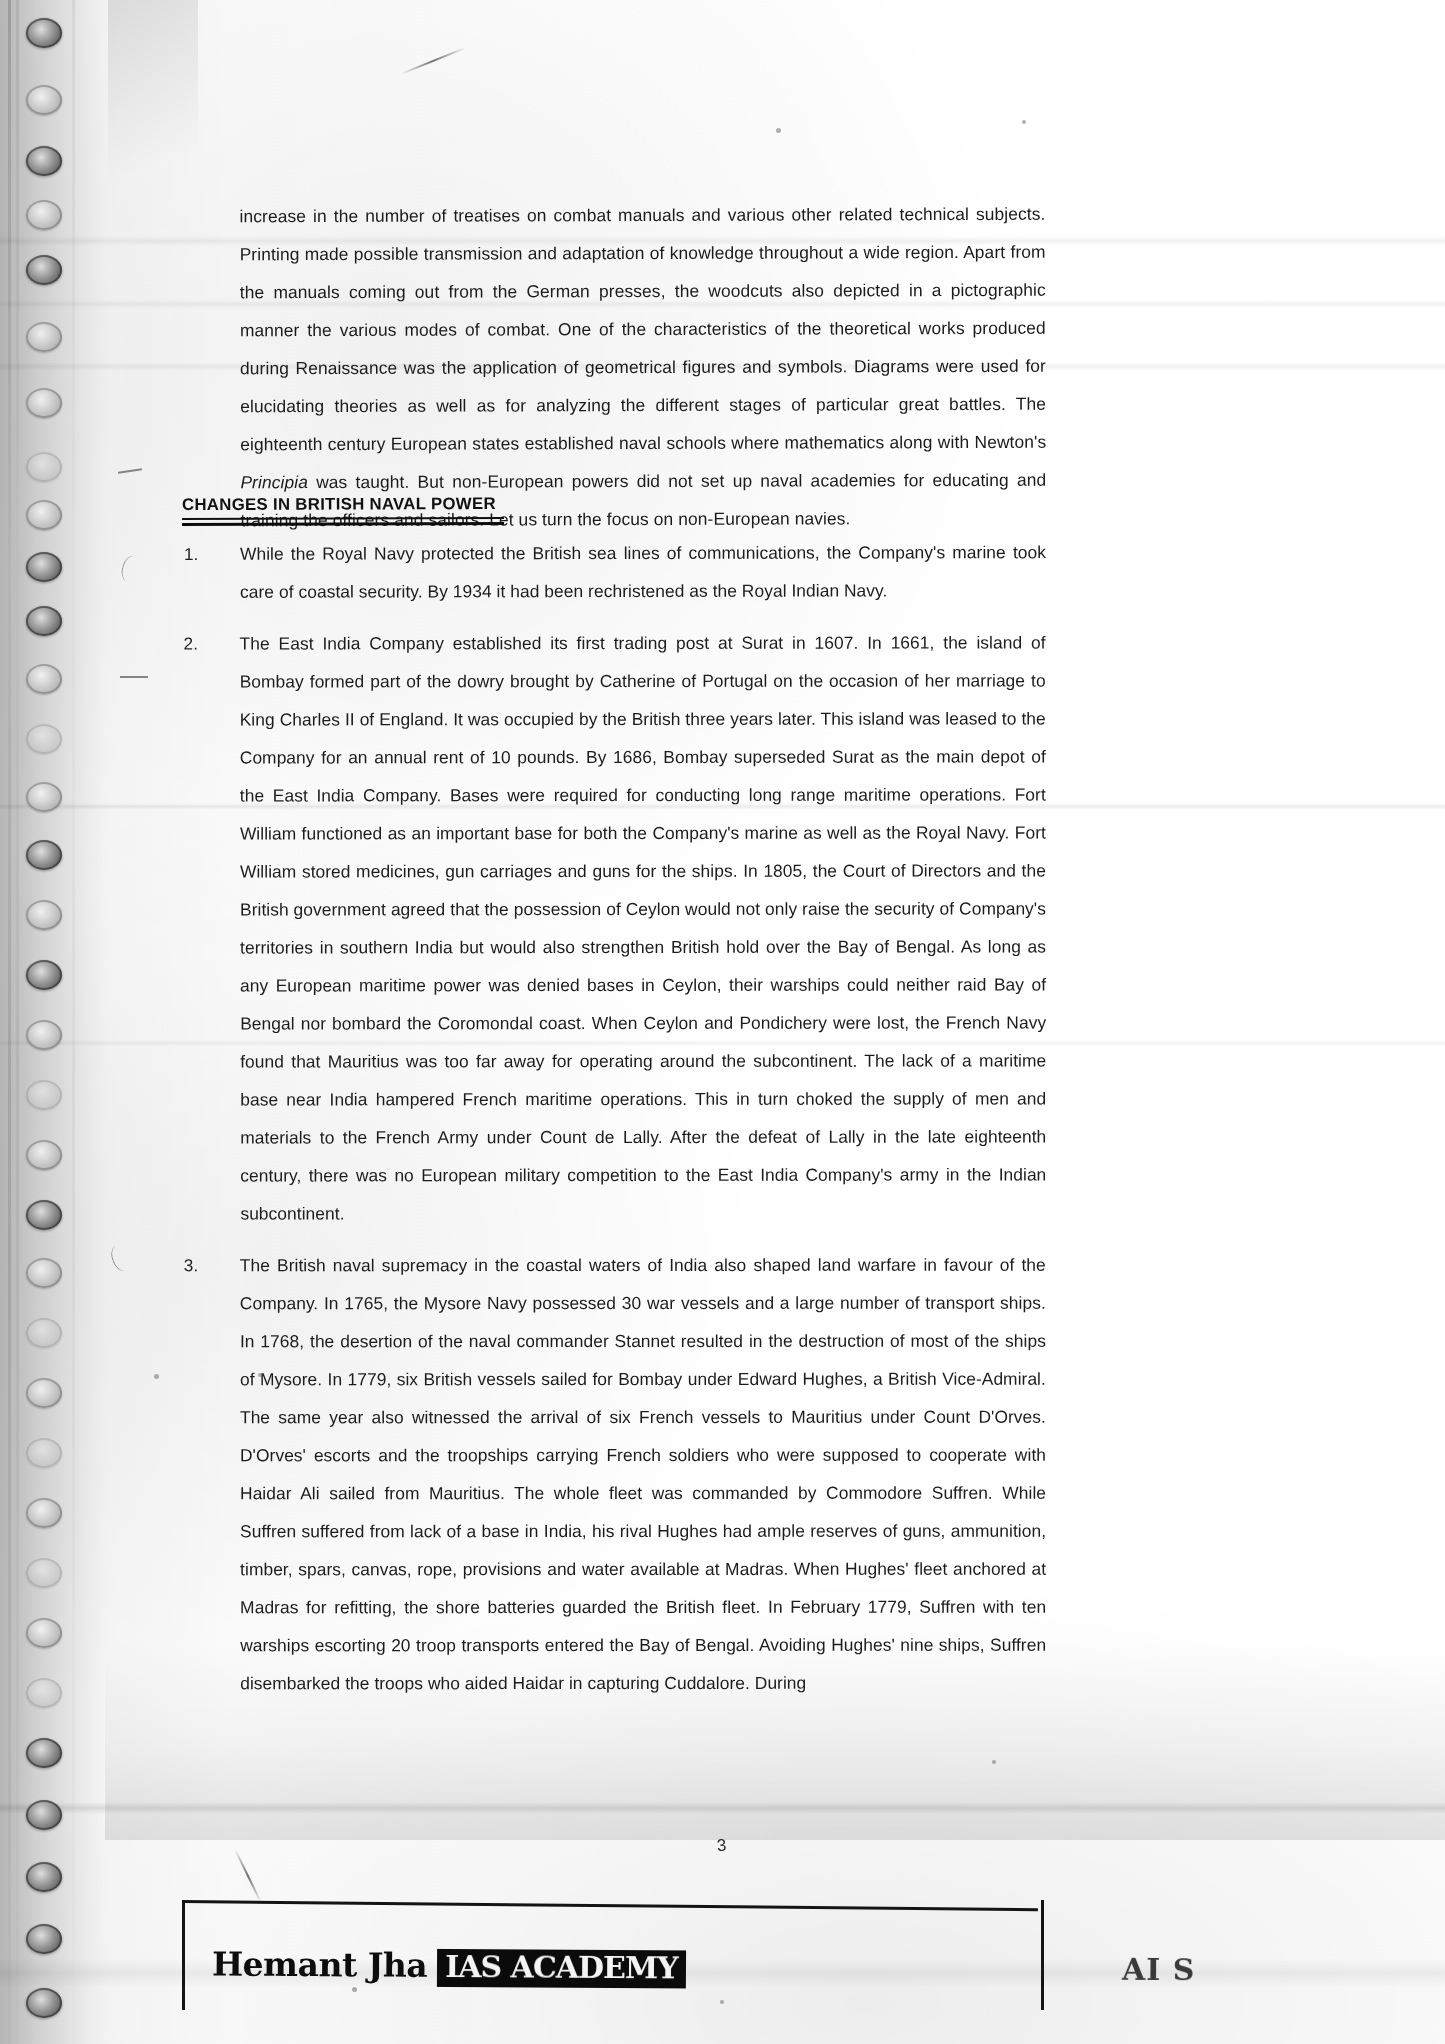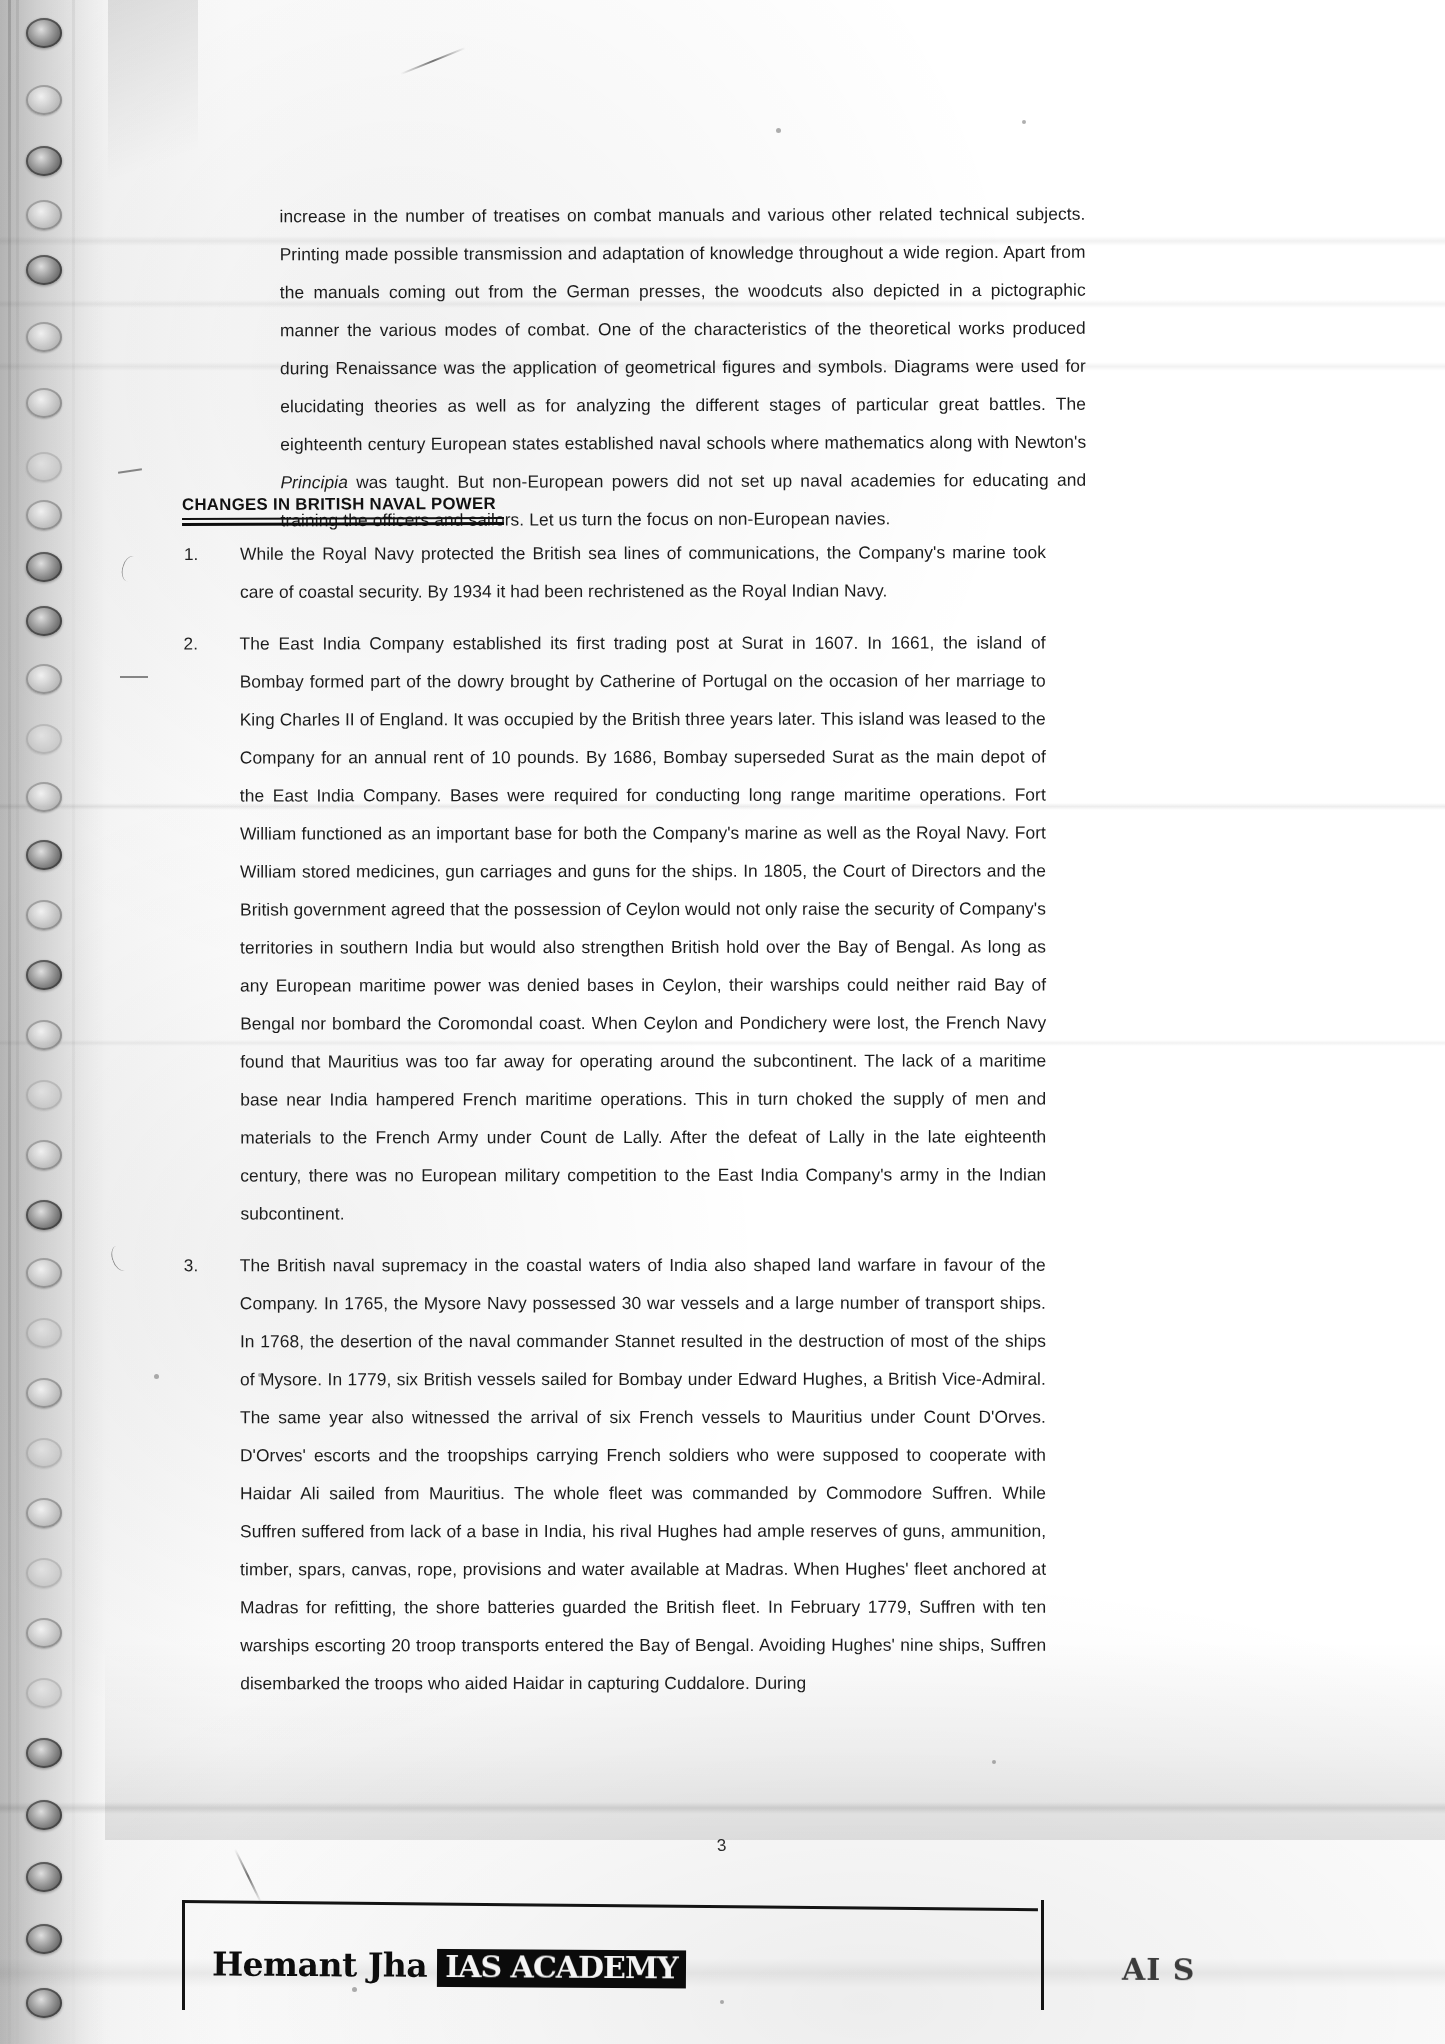--- a/index.html
+++ b/index.html
@@ -87,21 +87,20 @@
     width: 3px;
     background: linear-gradient(180deg, rgba(0,0,0,0.16), rgba(0,0,0,0.03) 28%, rgba(0,0,0,0.12) 55%, rgba(0,0,0,0.02));
   }
 
   
   .content {
     position: absolute;
     left: 240px;
     top: 196px;
     width: 806px;
-    margin-left: 40px;
   }
 
   .para {
     font-size: 17.4px;
     line-height: 38px;
     color: #1b1b1b;
     text-align: justify;
     margin: 0;
     letter-spacing: 0.1px;
     transform: rotate(-0.18deg);

